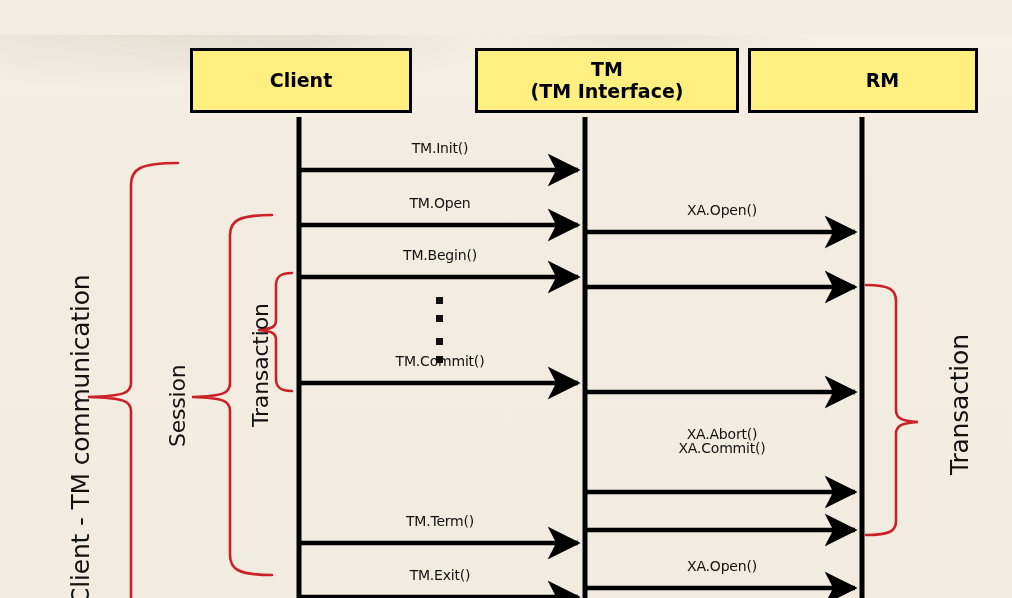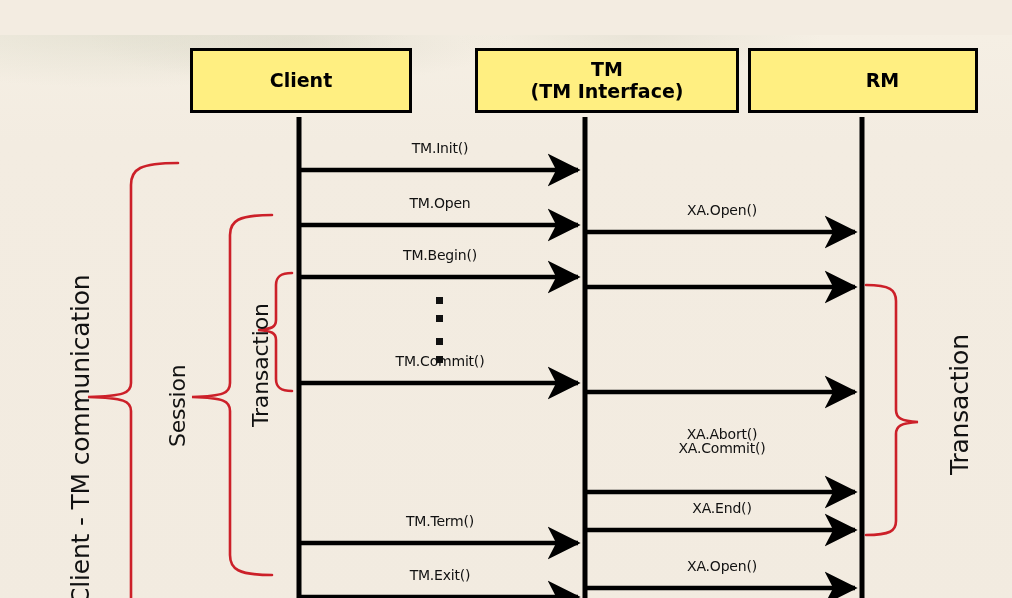--- a/index.html
+++ b/index.html
@@ -140,21 +140,20 @@
   <div class="msg-label" style="left:300px;top:479px;width:280px;">TM.Term()</div>
   <div class="msg-label" style="left:300px;top:533px;width:280px;">TM.Exit()</div>
 
   <div class="msg-label" style="left:586px;top:168px;width:272px;">XA.Open()</div>
 
   <div class="msg-label two-line" style="left:586px;top:392px;width:272px;">
     <div>XA.Abort()</div>
     <div>XA.Commit()</div>
   </div>
 
-  <div class="msg-label" style="left:586px;top:466px;width:272px;">XA.End()</div>
   <div class="msg-label" style="left:586px;top:524px;width:272px;">XA.Open()</div>
 
   <div class="vlabel big" style="left:66px;top:570px;transform:rotate(-90deg);">Client - TM communication</div>
 
   <div class="vlabel" style="left:165px;top:412px;transform:rotate(-90deg);">Session</div>
 
   <div class="vlabel" style="left:248px;top:392px;transform:rotate(-90deg);">Transaction</div>
 
   <div class="vlabel big" style="left:945px;top:440px;transform:rotate(-90deg);">Transaction</div>
 

